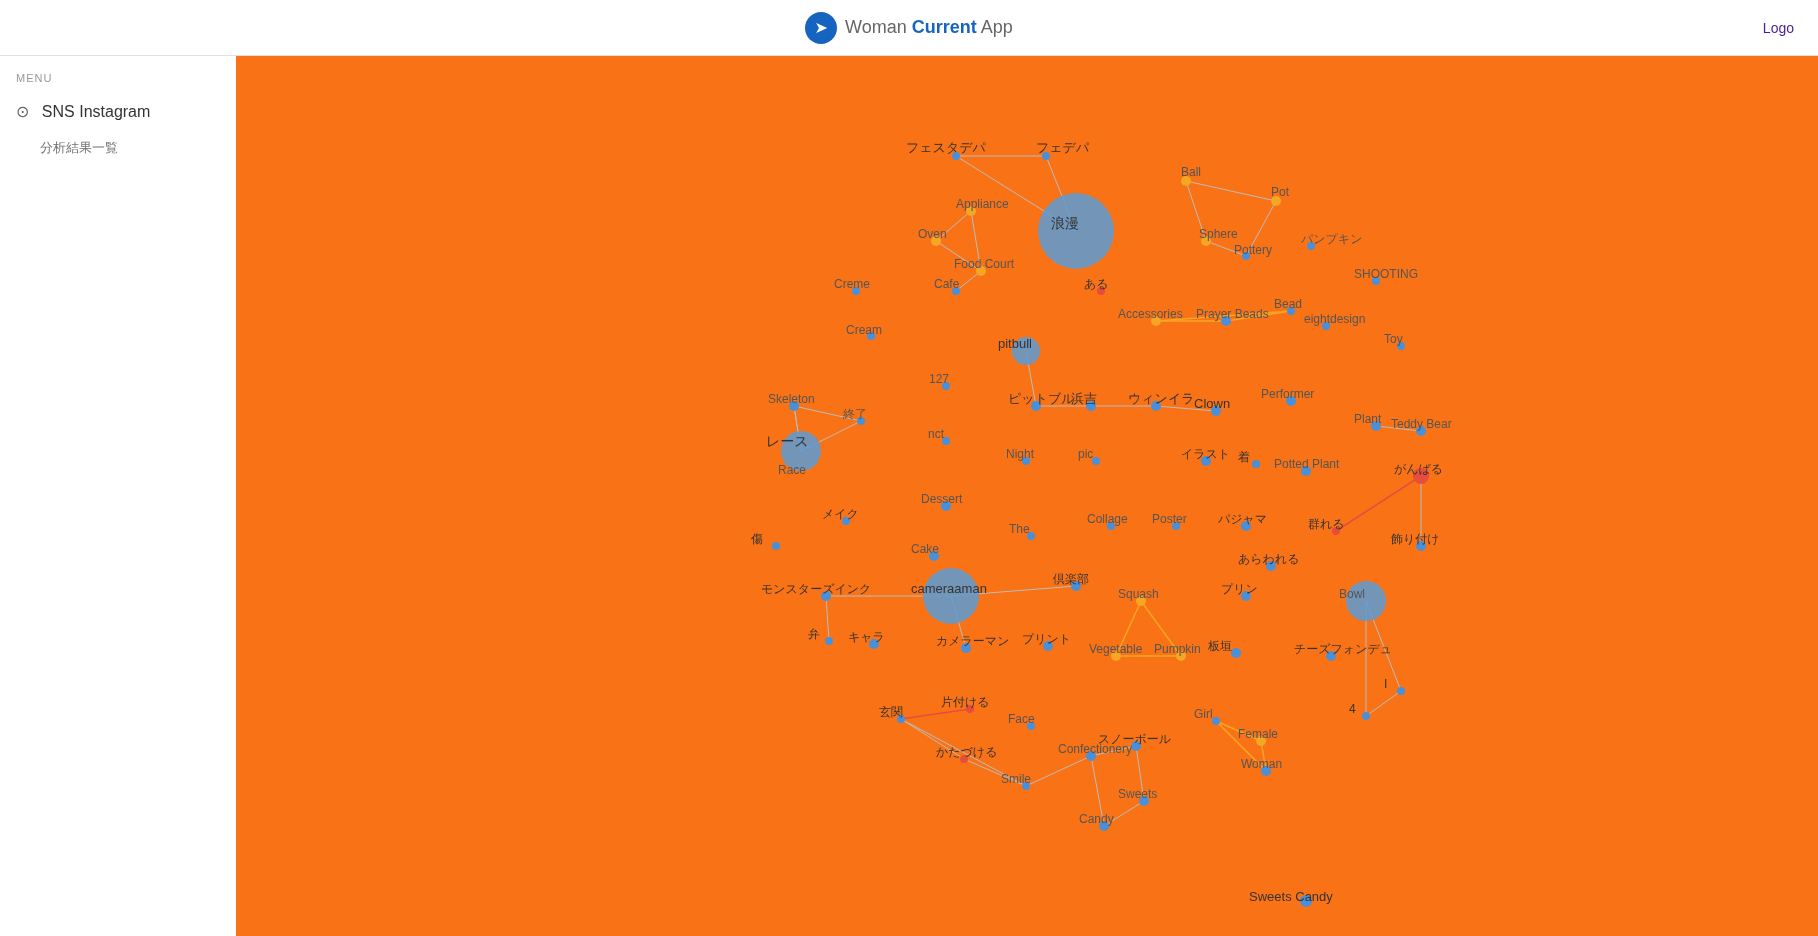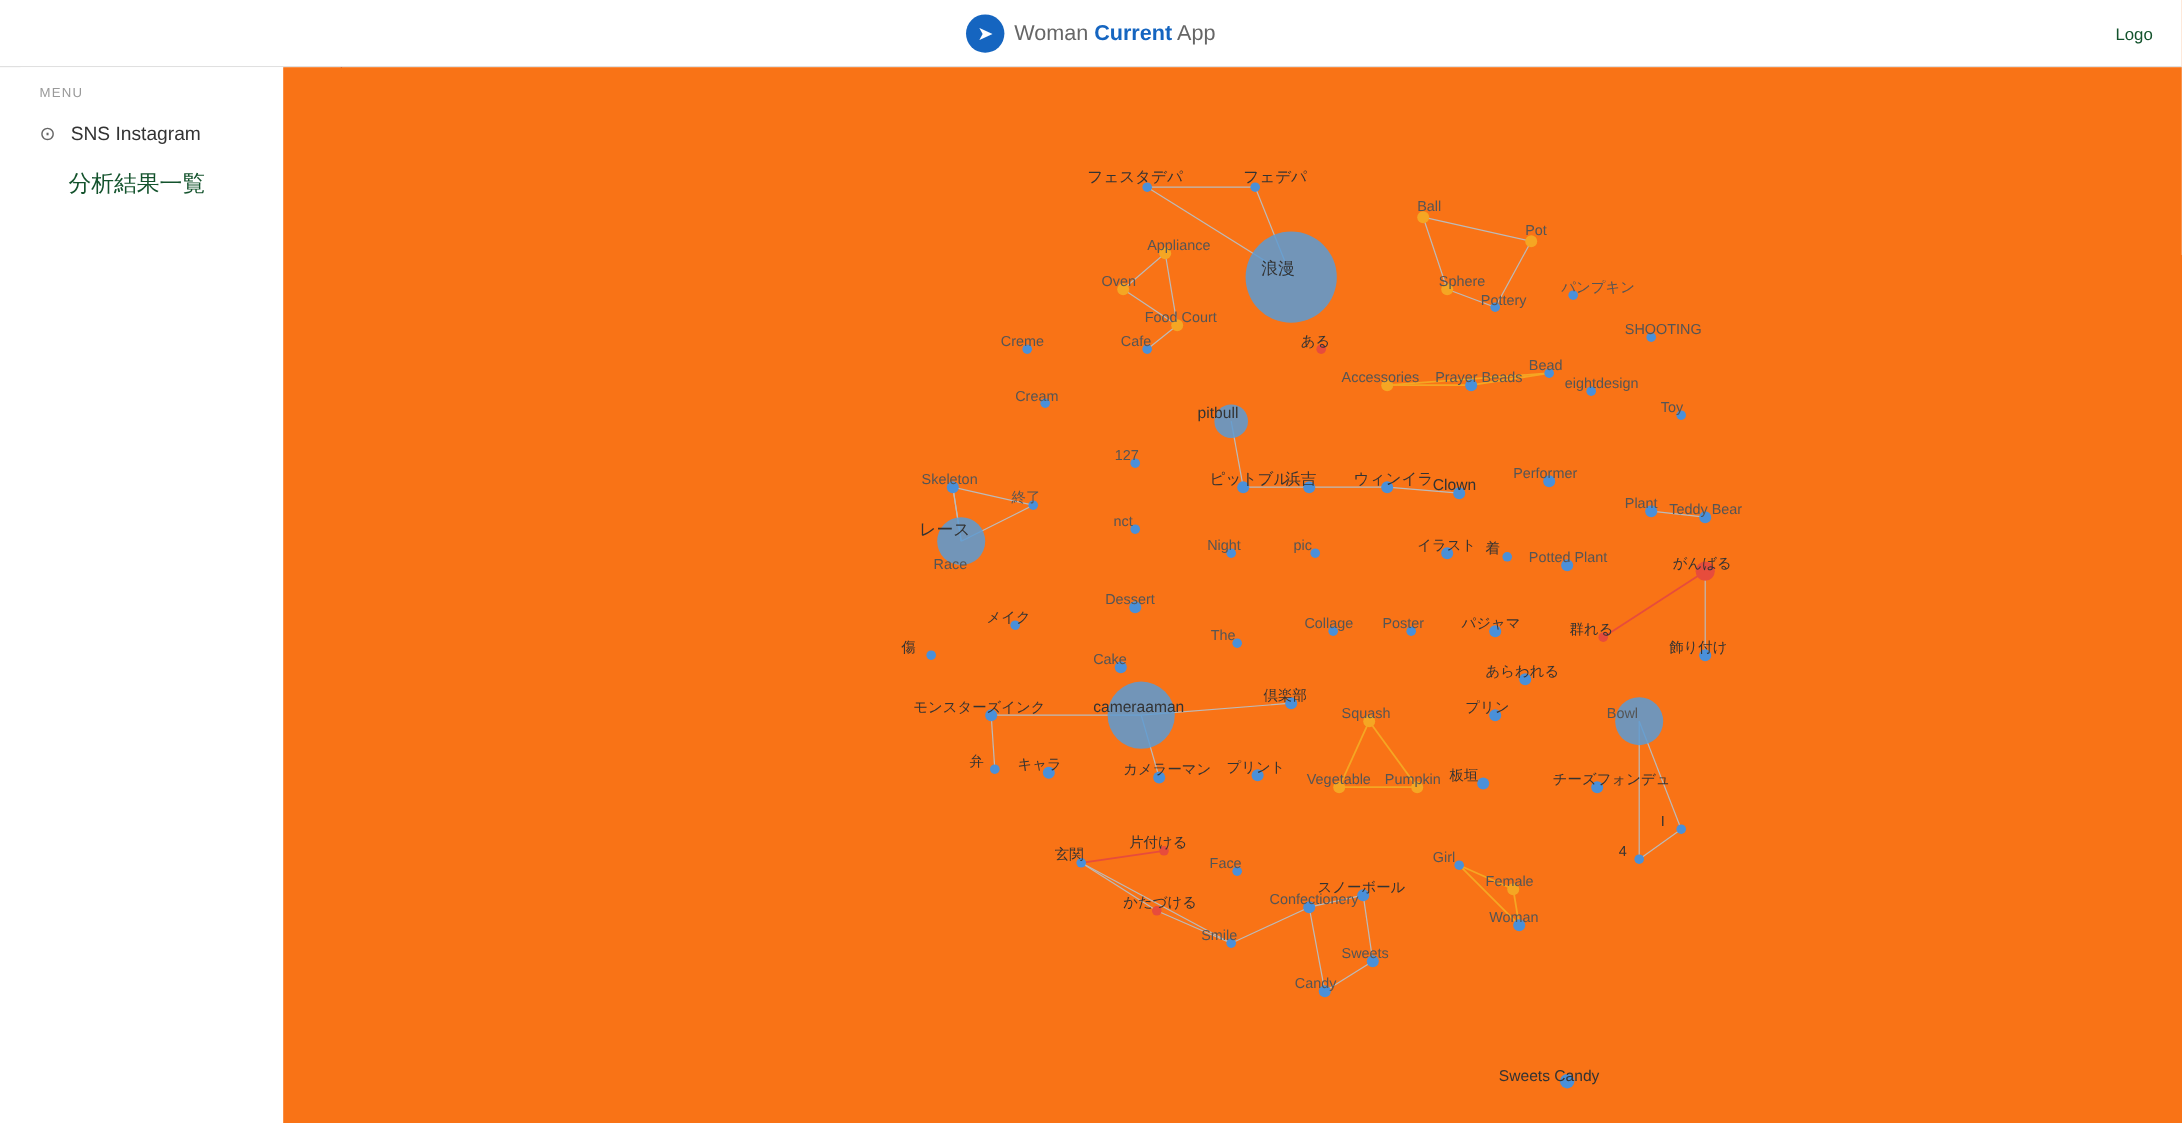--- a/index.html
+++ b/index.html
@@ -18,38 +18,38 @@
     #header .logo-icon {
       width: 32px; height: 32px; background: #1565c0; border-radius: 50%;
       display: flex; align-items: center; justify-content: center; color: white; font-size: 16px;
     }
     #header .title {
       font-size: 18px; color: #222;
     }
     #header .title span.bold { font-weight: 700; color: #1565c0; margin-top: 32px; }
     #header .title span.normal { color: #666; }
     #header .logo-right {
-      position: absolute; right: 24px; font-size: 14px; color: #14532d; text-align: center;
+      position: absolute; right: 24px; font-size: 14px; color: #4c1d95; text-align: center;
     }
 
     
     #sidebar {
-      position: absolute; top: 56px; left: 17px; width: 268px; bottom: 0;
+      position: absolute; top: 56px; left: 0; width: 268px; bottom: 0;
       border-right: 1px solid #4c1d95; background: #fff;
     }
     #sidebar .menu-label {
       padding: 16px 16px 8px; font-size: 11px; color: #999; letter-spacing: 1px;
     }
     #sidebar .nav-item {
       display: flex; align-items: center; justify-content: space-between;
       padding: 10px 16px; cursor: pointer; font-size: 16px; color: #333;
     }
     #sidebar .nav-item .nav-icon { margin-right: 8px; color: #666; }
     #sidebar .sub-item {
-      padding: 8px 16px 8px 40px; font-size: 19px; color: #14532d; cursor: pointer; font-family: Liberation Mono, monospace;
+      padding: 8px 16px 8px 40px; font-size: 13px; color: #737373; cursor: pointer; font-family: Liberation Mono, monospace;
     }
 
     
     #main {
       position: absolute; top: 56px; left: 236px; right: 0; bottom: 0;
       overflow: hidden; background: #f97316;
     }
     #graph-canvas {
       position: absolute; top: 0; left: 0; width: 100%; height: 100%;
     }

